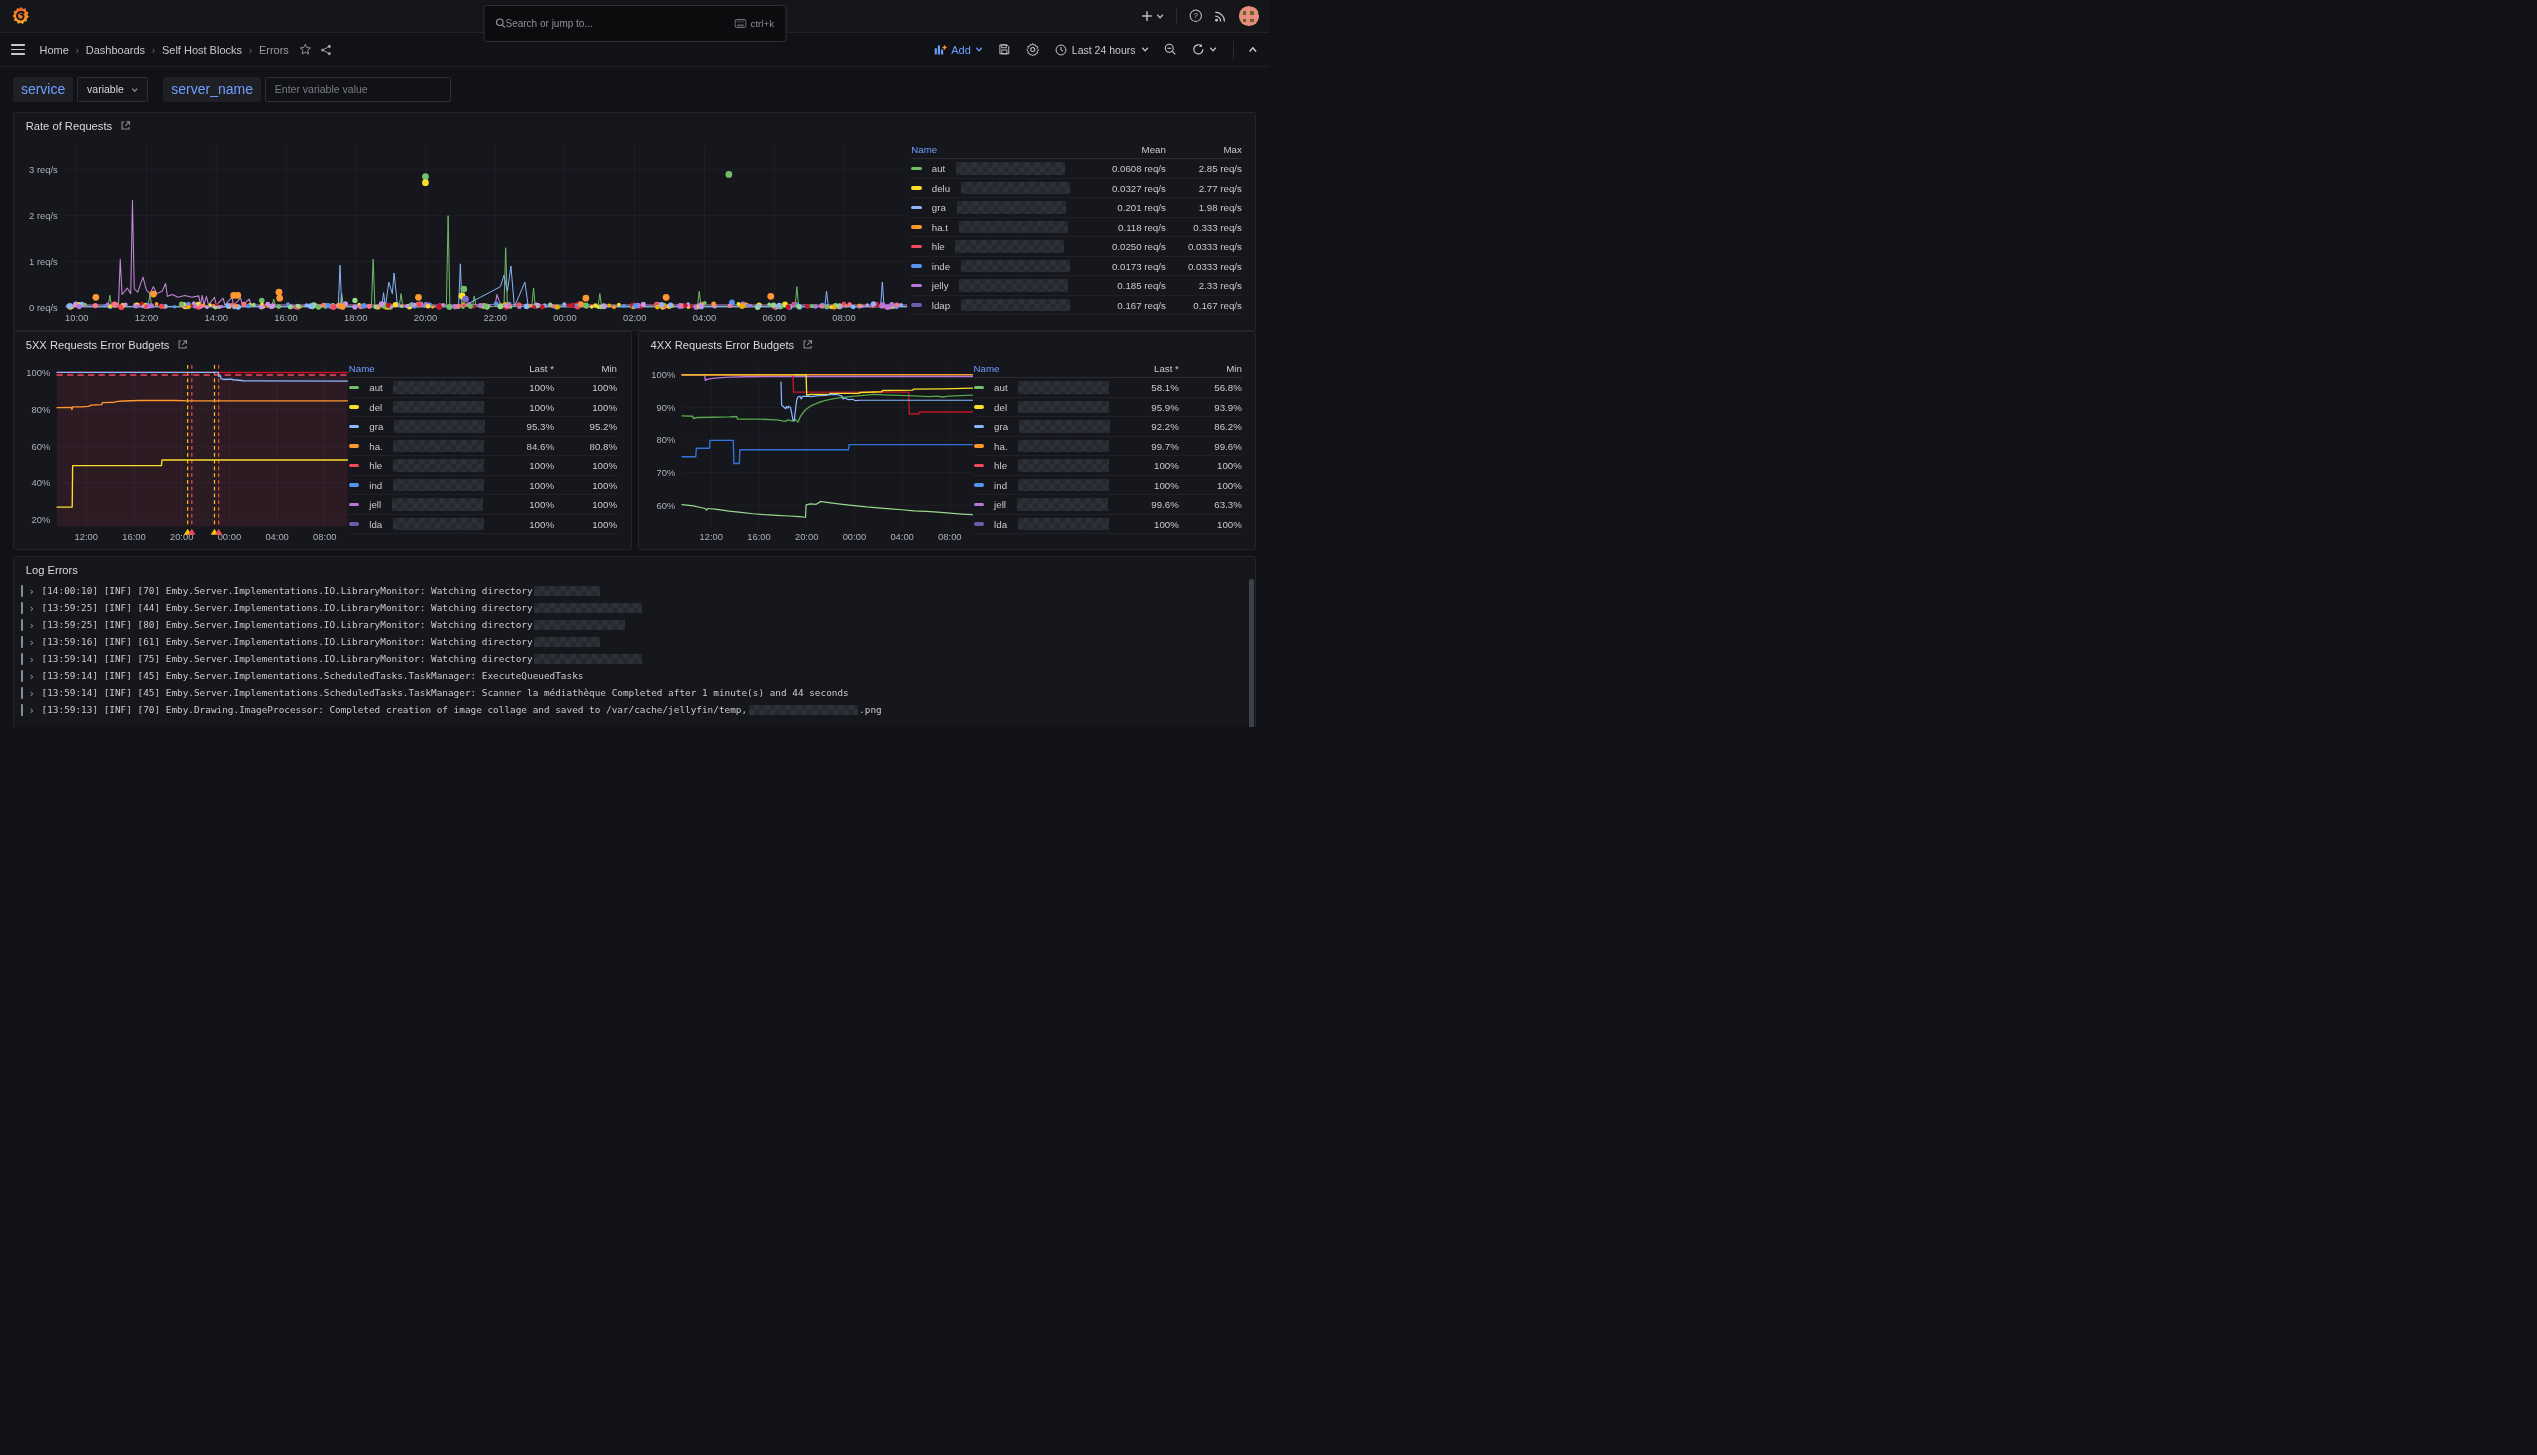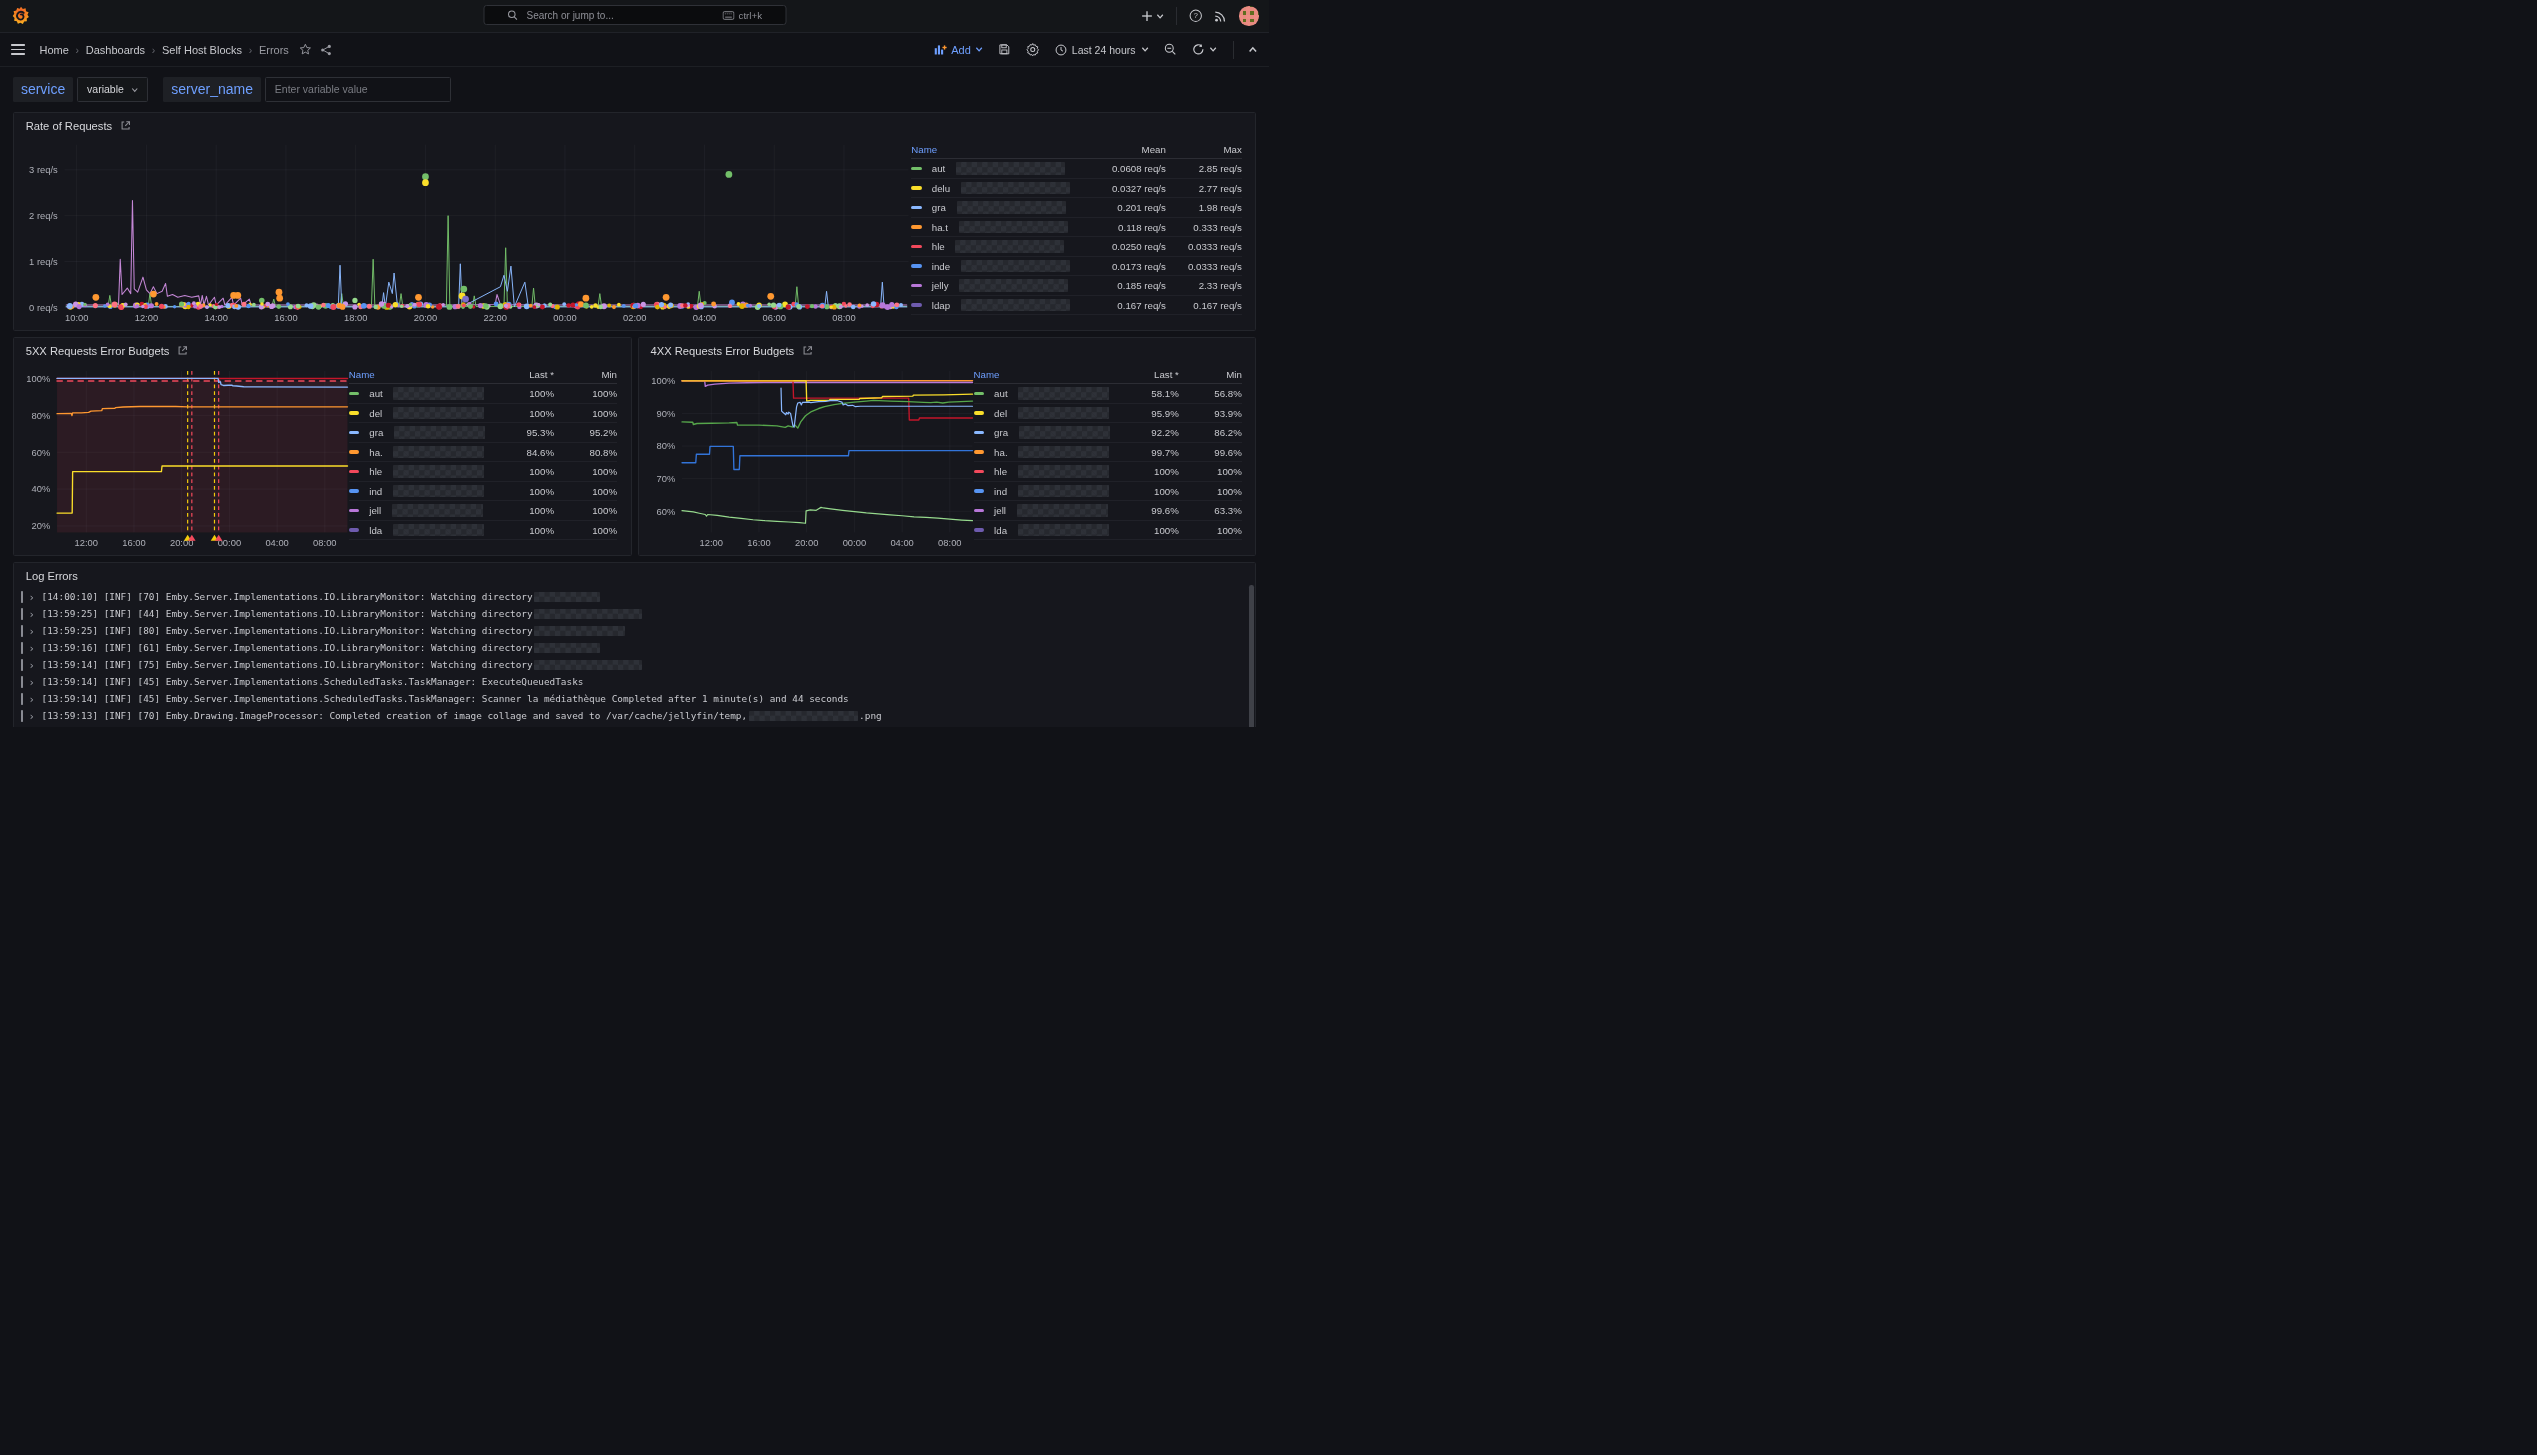--- a/index.html
+++ b/index.html
@@ -1,21 +1,21 @@
 <!DOCTYPE html>
 <html style="font-size:12px"><head>
 <meta charset="utf-8">
 <style>
   *{box-sizing:border-box;margin:0;padding:0}
   html,body{background:#111217;font-family:"Liberation Sans",sans-serif;color:#C9CACF}
   .app{position:relative;width:1269px;height:727px;overflow:hidden;background:#111217}
   
   .topbar{position:relative;height:33px;background:#141619;border-bottom:0.7px solid #202228;display:flex;align-items:center;padding:0 10.5px}
   .logo{width:20px;height:20px;display:block}
-  .searchbox{position:absolute;left:50%;top:5.2px;transform:translateX(-50%);width:303px;height:20px;background:#0b0c0e;border:0.7px solid #2f3137;border-radius:3px;display:flex;align-items:center;padding:0 23px;gap:9px}
+  .searchbox{position:absolute;left:50%;top:5.2px;transform:translateX(-50%);width:303px;height:37px;background:#0b0c0e;border:0.7px solid #2f3137;border-radius:3px;display:flex;align-items:center;padding:0 11px;gap:0}
   .searchbox input{flex:1;background:transparent;border:none;outline:none;color:#C9CACF;font-size:10px;font-family:"Liberation Sans",sans-serif}
   .searchbox input::placeholder{color:#8E8F96}
   .kbd-hint{display:flex;align-items:center;gap:4.5px;color:#8E8F96;font-size:9.7px}
   .top-right{margin-left:auto;display:flex;align-items:center;gap:12px}
   .icon-btn{display:flex;align-items:center;gap:3px;color:#C7C8CD;cursor:pointer;background:none;border:none}
   .vdiv{width:0.7px;height:18px;background:#2a2c31}
   .avatar{width:19.5px;height:19.5px;border-radius:50%;background-color:#5f6c1f;background-image:repeating-linear-gradient(0deg,rgba(238,140,132,0.95) 0 3.7px,transparent 3.7px 7.5px),repeating-linear-gradient(90deg,rgba(238,140,132,0.95) 0 3.7px,transparent 3.7px 7.5px);background-blend-mode:normal}
   
   .navbar{height:34px;display:flex;align-items:center;padding:0 11px;border-bottom:0.7px solid #1d1f24;background:#111217}
   .burger{display:flex;flex-direction:column;gap:3px;margin-right:15px;cursor:pointer;background:none;border:none}
@@ -51,21 +51,21 @@
   .lg-head{color:#6E9FFF;border-bottom:0.7px solid rgba(204,204,220,0.12)}
   .lg-row{border-bottom:0.7px solid rgba(204,204,220,0.06)}
   .lg-h{cursor:pointer}
   .lg-h.num,.lg-v{text-align:right;color:#C9CACF}
   .lg-name{display:flex;align-items:center;gap:10px;cursor:pointer;overflow:hidden;white-space:nowrap}
   .swatch{flex:none;width:10.5px;height:3.7px;border-radius:1.9px}
   .redact{display:inline-block;background-color:#26282e;background-image:linear-gradient(45deg,#2e3138 25%,transparent 25%,transparent 75%,#2e3138 75%),linear-gradient(45deg,#2e3138 25%,transparent 25%,transparent 75%,#2e3138 75%);background-size:10.5px 10.5px;background-position:0 0,5.2px 5.2px;border-radius:0.7px}
   .lg-name .redact{height:12.7px;margin-left:0.7px}
   
   .row-rate{height:219px;margin-top:1.5px}
-  .row-err{display:flex;gap:6px;margin-top:6px;height:219px}
+  .row-err{display:flex;gap:6px;height:219px}
   .row-err .panel{flex:1;min-width:0}
   .row-logs{margin-top:6px;height:195px}
   
   .log-list{flex:1;overflow:hidden;padding:3px 10.5px 0 7.5px;font-family:"DejaVu Sans Mono",monospace;font-size:9.4px;color:#C9CACF;position:relative}
   .log-line{display:flex;align-items:center;height:17px;white-space:nowrap;cursor:pointer}
   .log-bar{flex:none;width:2.2px;height:12px;background:#9DA0A8;opacity:.85;margin-right:5.2px;border-radius:0.7px}
   .log-caret{flex:none;color:#9DA0A8;font-size:10.5px;margin-right:6.7px;line-height:1}
   .log-text{overflow:hidden}
   .log-line .redact{height:9.7px;vertical-align:-1.5px;margin:0 1.5px}
   .log-scroll{position:absolute;right:1.5px;top:0;bottom:0;width:4.5px;background:#3f4148;border-radius:2.2px}

